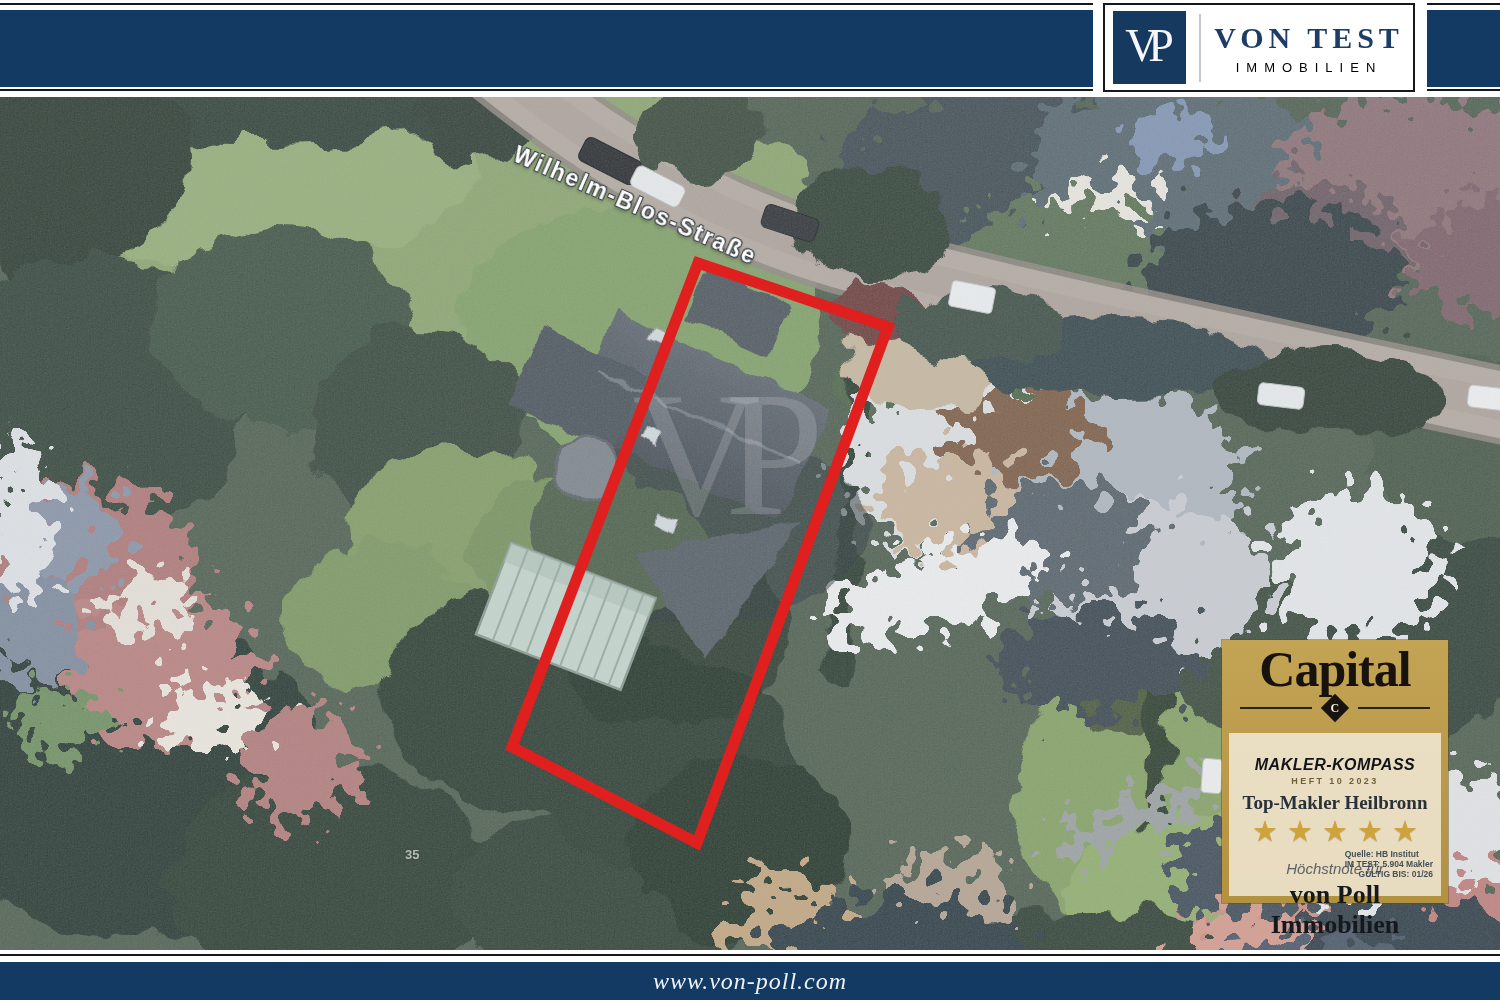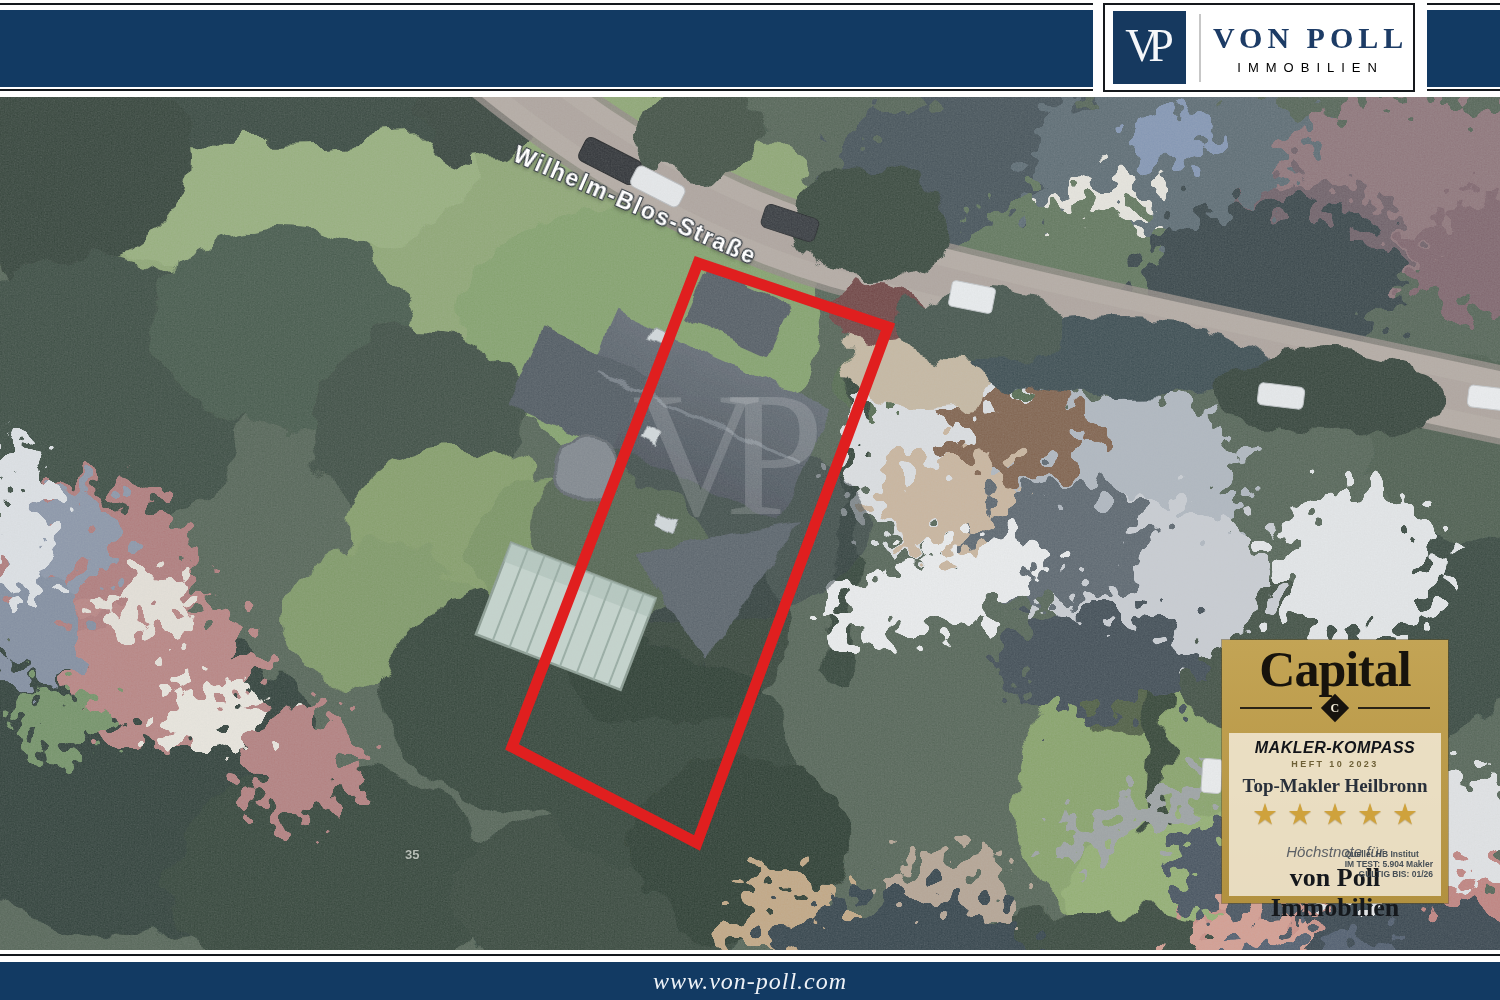--- a/index.html
+++ b/index.html
@@ -56,21 +56,21 @@
       color:#17130c;letter-spacing:-1px;margin-top:2px;}
   #badge-divider{display:flex;align-items:center;justify-content:center;margin-top:1px;}
   .div-line{width:72px;height:2px;background:#2a2315;}
   #badge-diamond{width:20px;height:20px;background:#17130e;transform:rotate(45deg);margin:0 13px;
       display:flex;align-items:center;justify-content:center;}
   #badge-diamond span{transform:rotate(-45deg);color:#f2ead6;font-family:"Liberation Serif",serif;
       font-size:12px;font-weight:700;}
   #badge-body{position:absolute;left:7px;right:7px;top:93px;bottom:7px;
       background:rgba(247,241,228,0.78);text-align:center;}
   #badge-program{font-size:16px;font-style:italic;font-weight:700;color:#121419;
-      letter-spacing:0.5px;margin-top:6px;}
+      letter-spacing:0.5px;margin-top:23px;}
   #badge-issue{font-size:9px;font-weight:700;letter-spacing:2.4px;color:#6e6036;margin-top:2px;}
   #badge-award{font-family:"Liberation Serif",serif;font-size:19px;font-weight:700;color:#29303a;margin-top:6px;}
   #badge-stars{font-size:29px;letter-spacing:9px;color:#cfa23c;line-height:33px;margin-top:1px;
       text-shadow:0 1px 1px rgba(120,90,25,.35);padding-left:9px;}
   #badge-note{font-size:15px;color:#5d6166;margin-top:12px;font-style:italic;}
   #badge-recipient{font-family:"Liberation Serif",serif;font-size:26px;font-weight:700;color:#15181c;margin-top:3px;}
   #badge-fineprint{position:absolute;left:8px;right:8px;bottom:17px;display:flex;
       justify-content:space-between;align-items:flex-end;font-size:8.5px;font-weight:700;
       color:#39444e;opacity:.92;flex-direction:column;}
   #badge-fineprint .fp-left{text-align:left;line-height:10px;}
@@ -83,21 +83,21 @@
   <div class="abs rule" id="rule-top"></div>
   <div class="abs" id="navy-band-top"></div>
   <div class="abs rule" id="rule-head-bottom"></div>
   <div class="abs" id="logo-plate-bg"></div>
   <div class="abs" id="logo-plate">
     <div id="vp-square">
       <span class="vp">VP</span>
     </div>
     <div id="logo-sep"></div>
     <div id="logo-names">
-      <div id="logo-name">VON POLL</div>
+      <div id="logo-name">VON TEST</div>
       <div id="logo-sub">IMMOBILIEN</div>
     </div>
   </div>
 </div>
 
 <div class="abs" id="scene">
 
   <svg id="photo" width="1500" height="853" viewBox="0 0 1500 853">
     <defs>
       <filter id="fx-organic" x="-15%" y="-15%" width="130%" height="130%">

